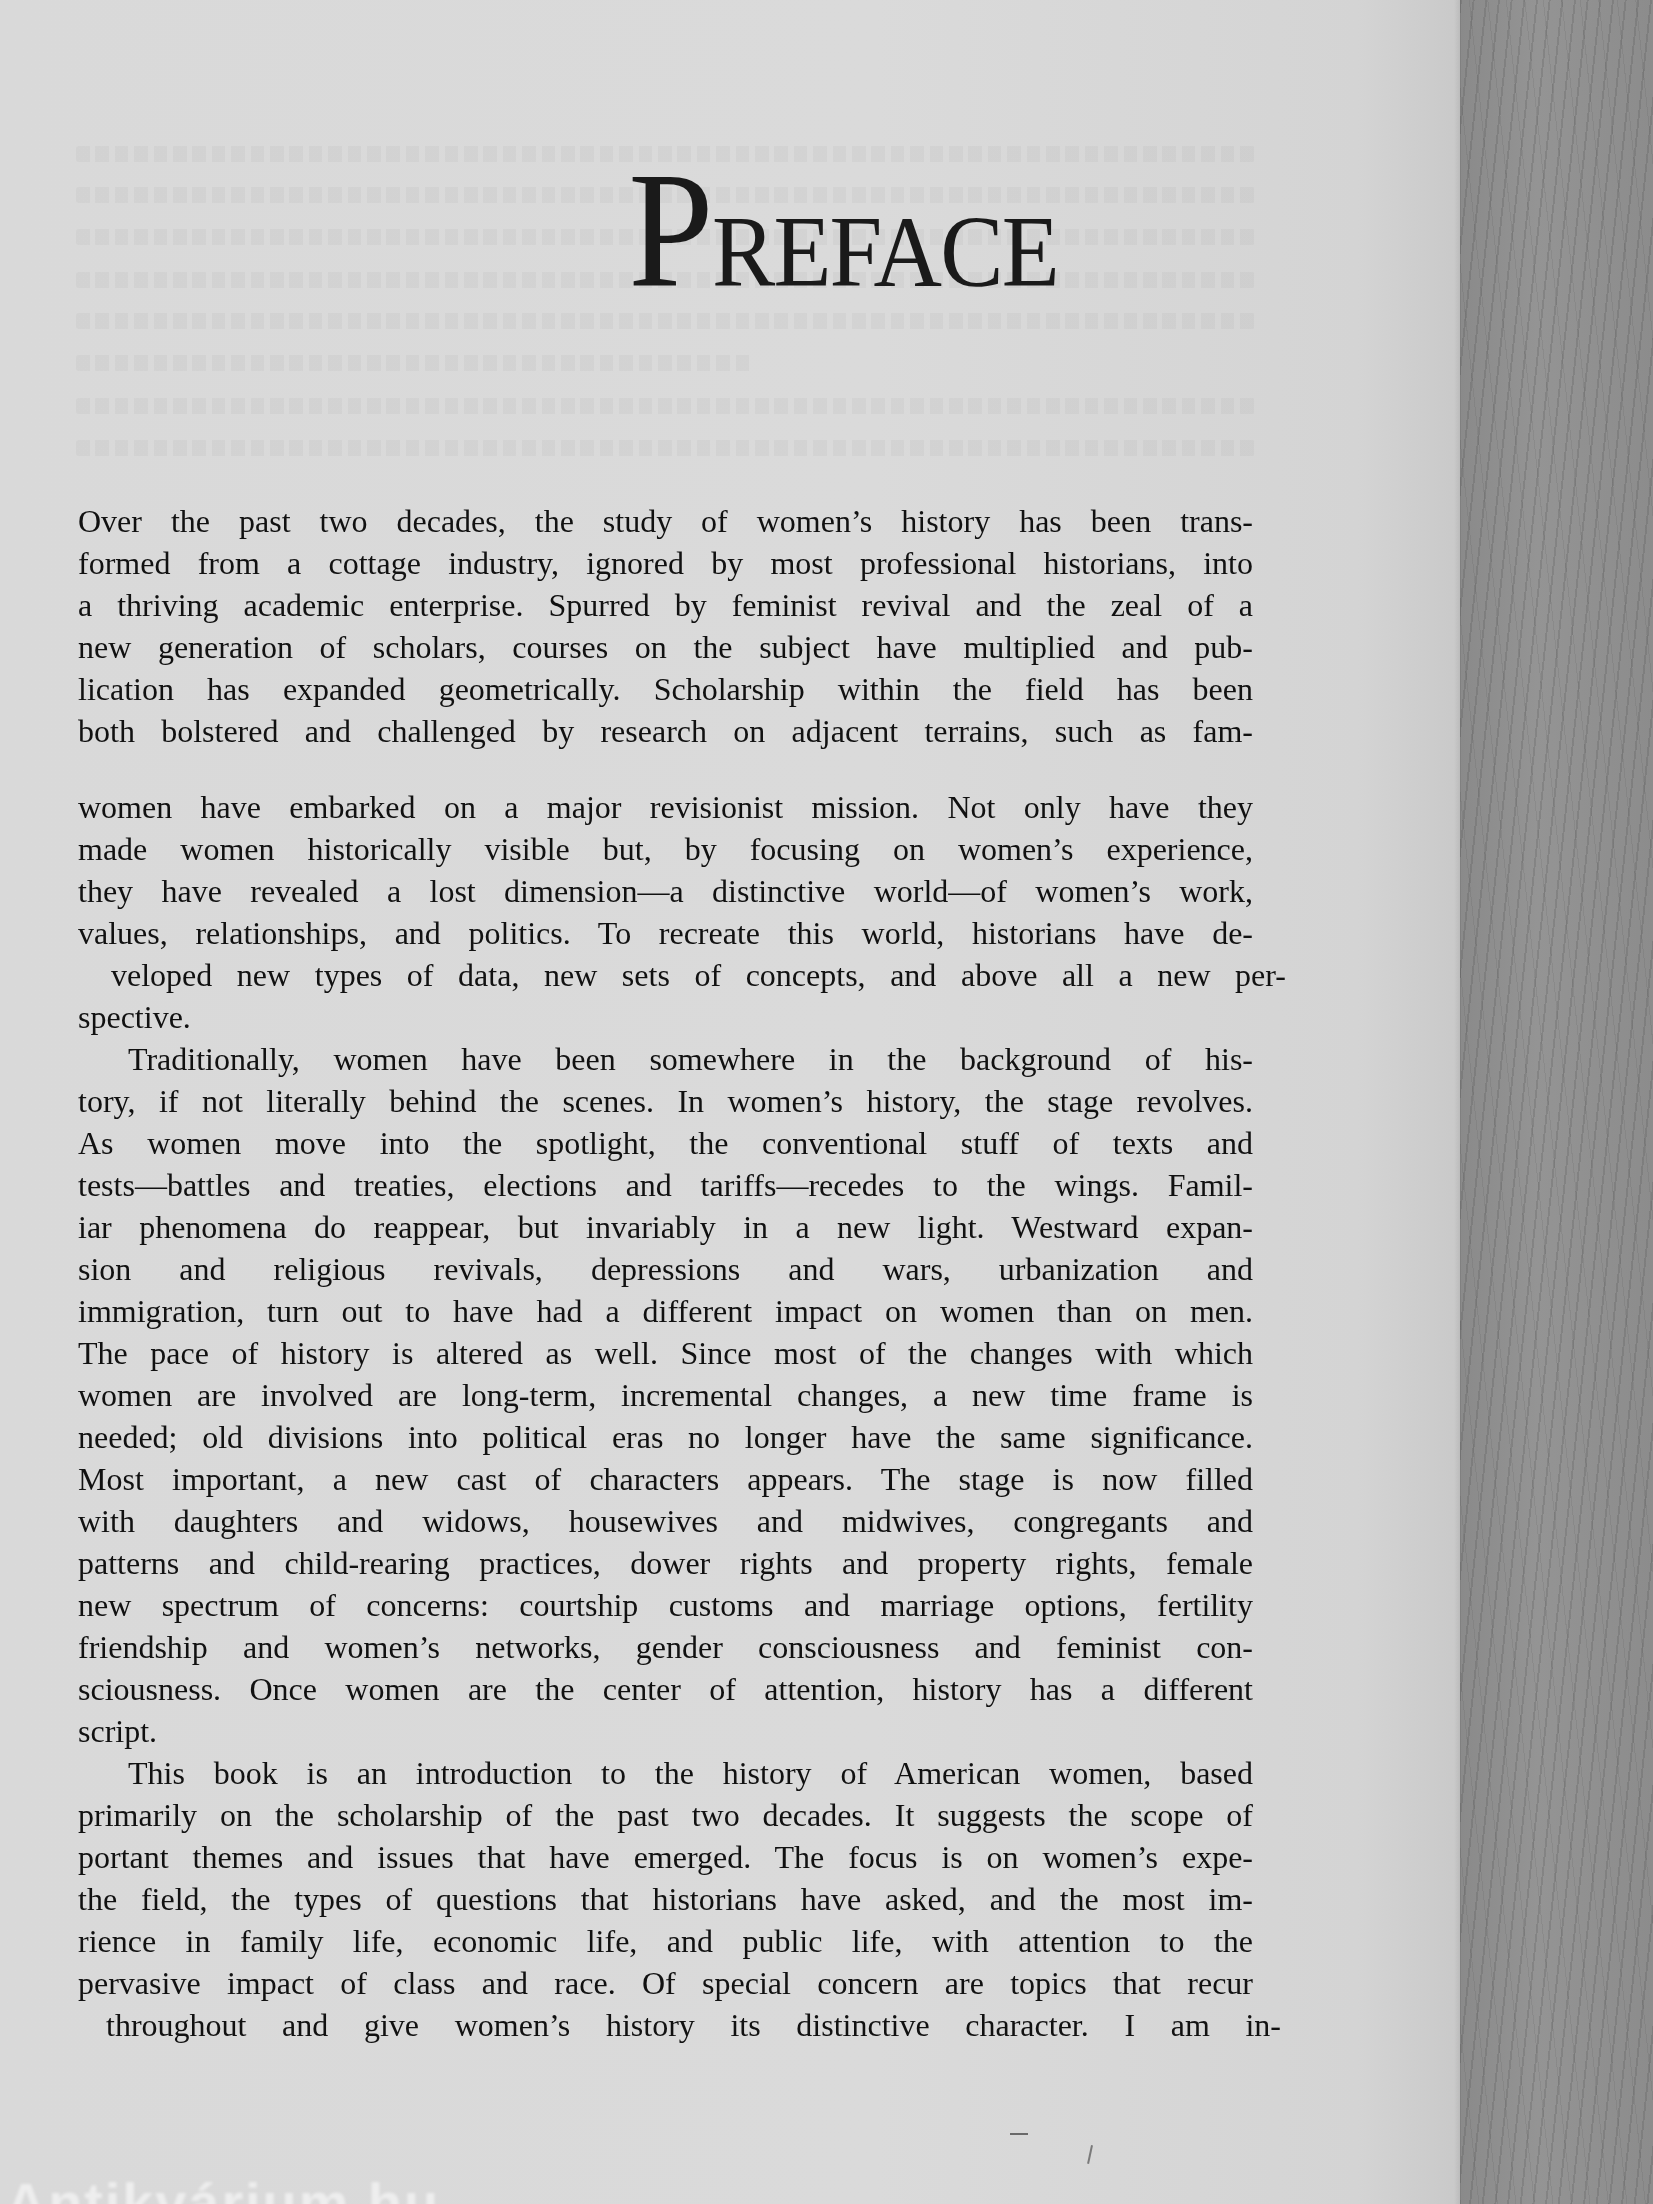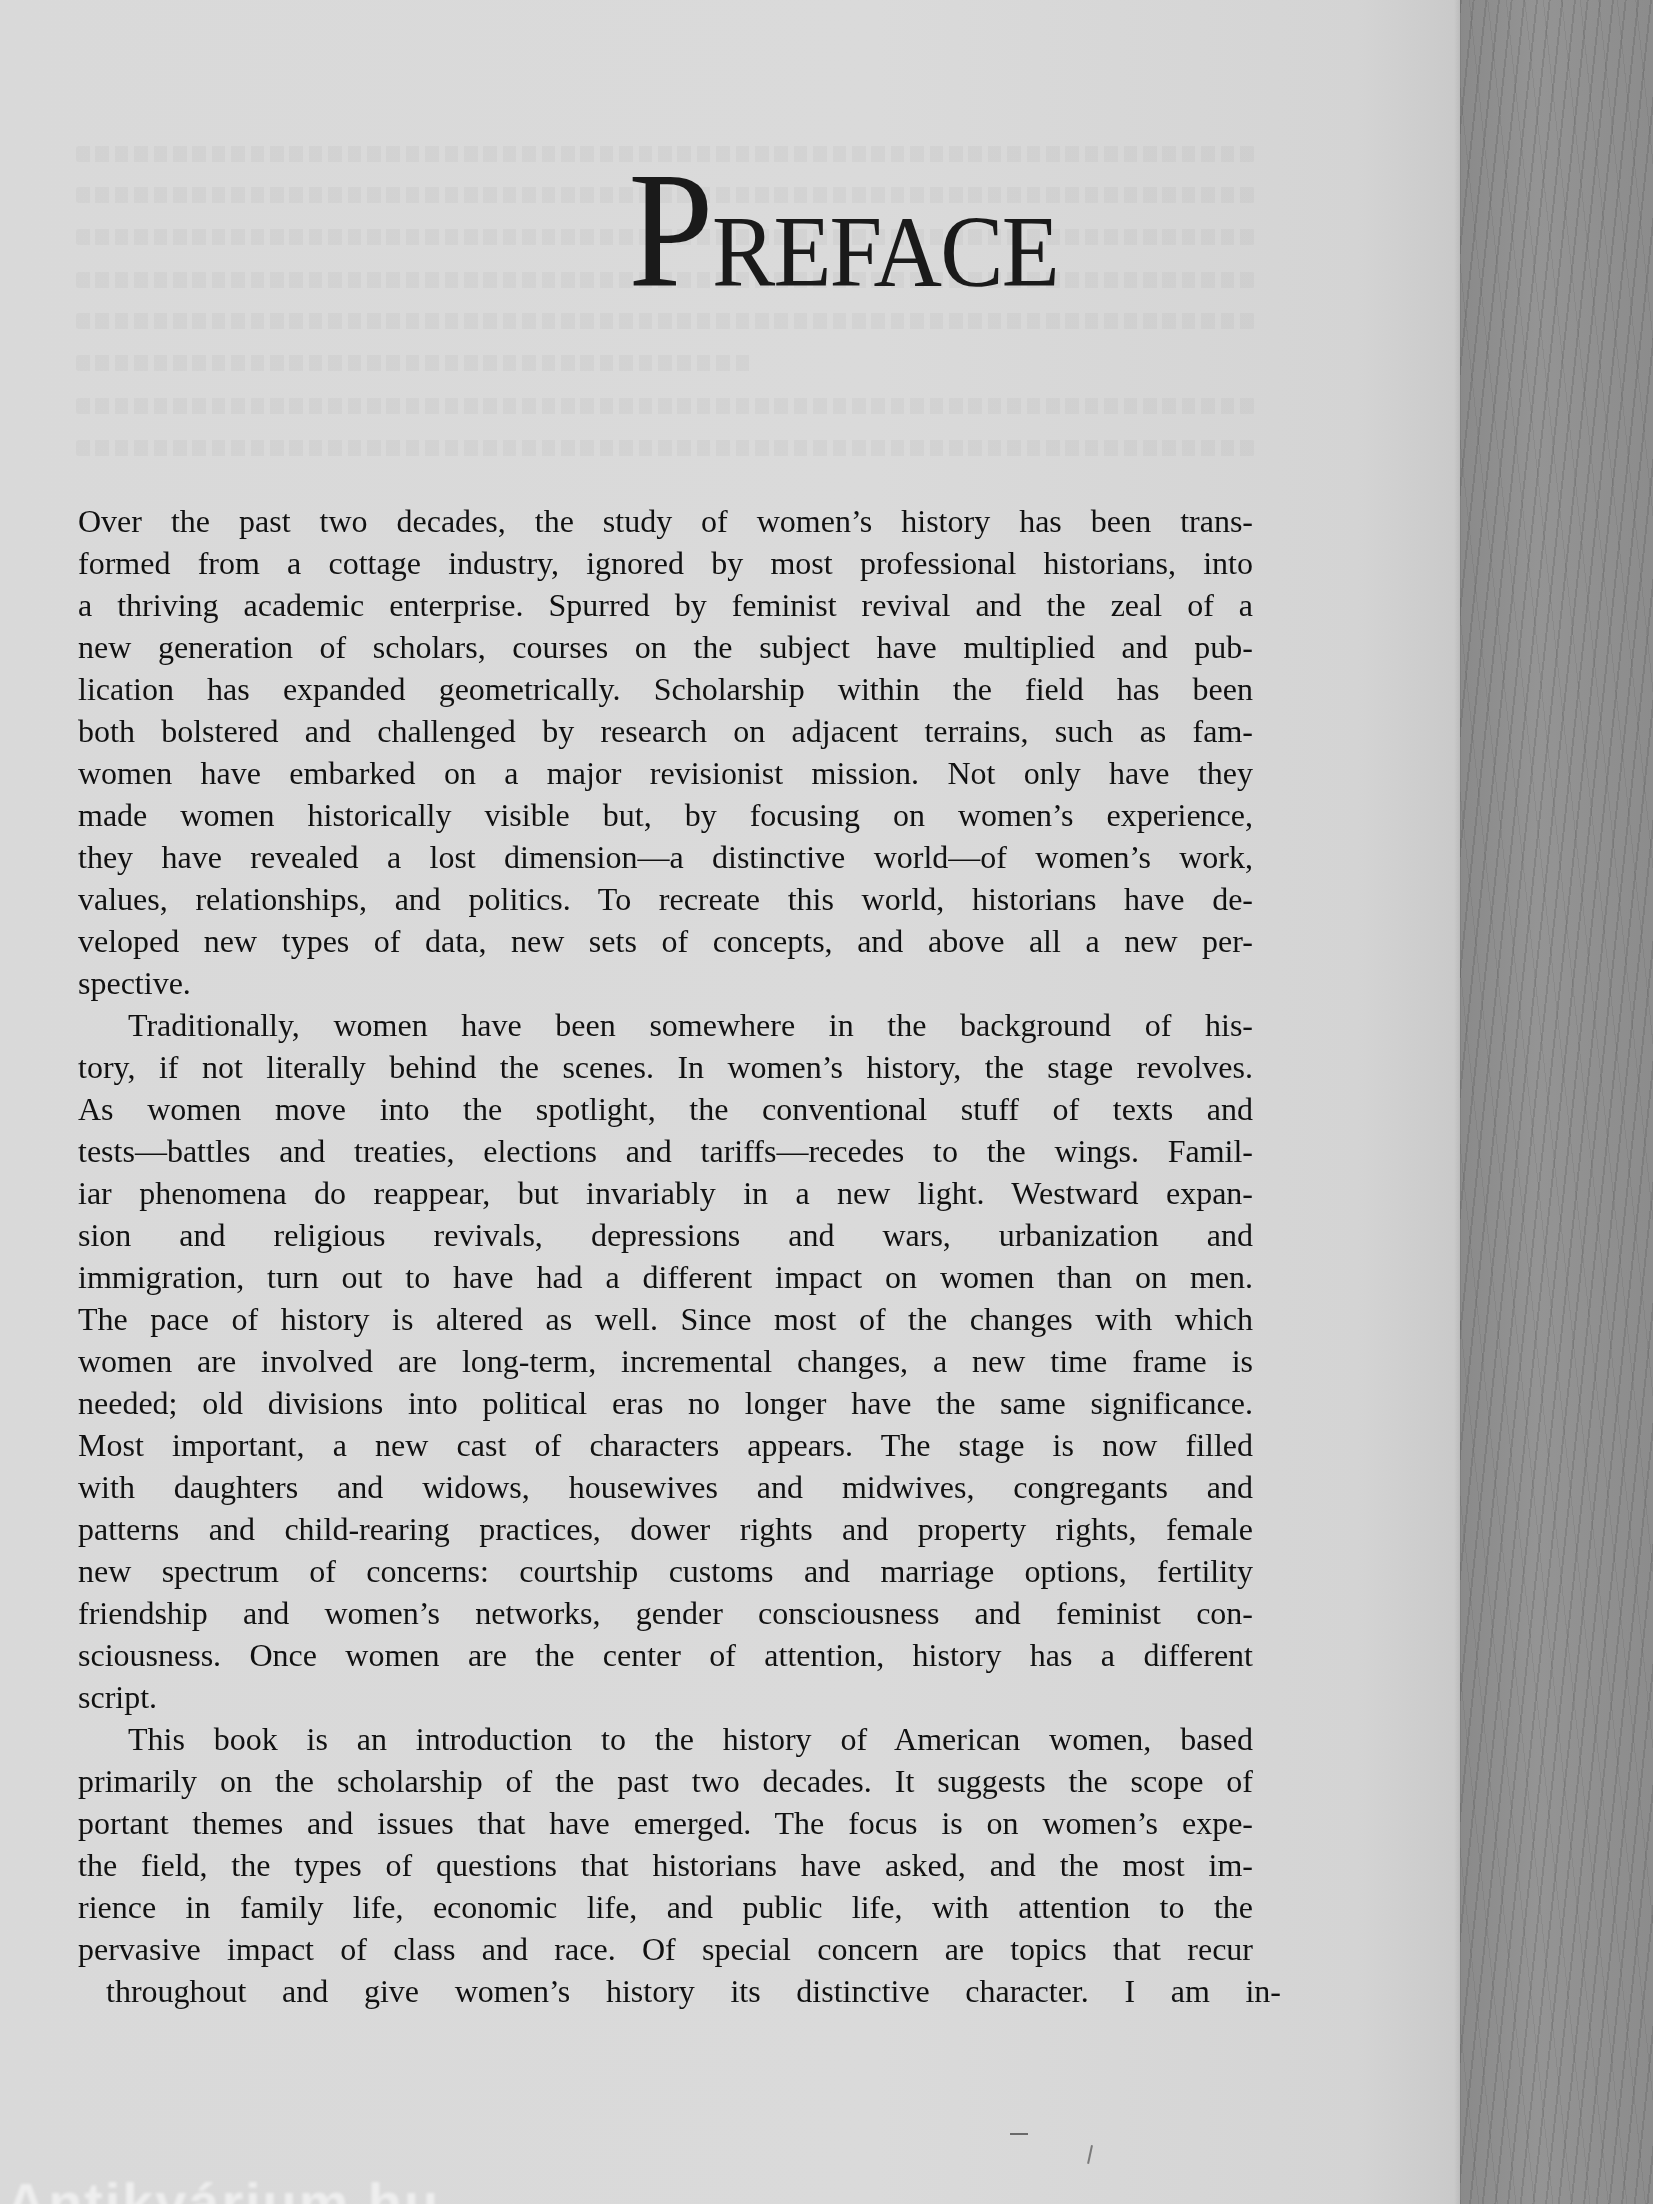--- a/index.html
+++ b/index.html
@@ -71,25 +71,25 @@
   <h1 class="title"><span class="cap">P</span><span>reface</span></h1>
 
   <div class="body-text" id="body-text">
       <p>
         <span class="ln" style="display: block; word-spacing: 20px; width: 1175px;">Over the past two decades, the study of women’s history has been trans-</span>
         <span class="ln" style="display: block; word-spacing: 18px; width: 1175px;">formed from a cottage industry, ignored by most professional historians, into</span>
         <span class="ln" style="display: block; word-spacing: 16px; width: 1175px;">a thriving academic enterprise. Spurred by feminist revival and the zeal of a</span>
         <span class="ln" style="display: block; word-spacing: 17.5px; width: 1175px;">new generation of scholars, courses on the subject have multiplied and pub-</span>
         <span class="ln" style="display: block; word-spacing: 24px; width: 1175px;">lication has expanded geometrically. Scholarship within the field has been</span>
         <span class="ln" style="display: block; word-spacing: 17px; width: 1175px;">both bolstered and challenged by research on adjacent terrains, such as fam-</span>
-        <span class="ln" style="display: block; word-spacing: 19.3px; width: 1175px;">women have embarked on a major revisionist mission. Not only have they</span>
+        <span class="ln" style="display: block; word-spacing: 19.3px; width: 1175px; margin-top: 34px;">women have embarked on a major revisionist mission. Not only have they</span>
         <span class="ln" style="display: block; word-spacing: 24px; width: 1175px;">made women historically visible but, by focusing on women’s experience,</span>
         <span class="ln" style="display: block; word-spacing: 19px; width: 1175px;">they have revealed a lost dimension—a distinctive world—of women’s work,</span>
         <span class="ln" style="display: block; word-spacing: 18.5px; width: 1175px;">values, relationships, and politics. To recreate this world, historians have de-</span>
-        <span class="ln" style="display: block; word-spacing: 15.7px; width: 1175px;">veloped new types of data, new sets of concepts, and above all a new per-</span>
+        <span class="ln" style="display: block; word-spacing: 15.7px; width: 1175px; margin-left: 33px;">veloped new types of data, new sets of concepts, and above all a new per-</span>
         <span class="ln last">spective.</span>
       </p>
       <p>
         <span class="ln" style="text-indent: 50px; display: block; word-spacing: 24px; width: 1175px;">Traditionally, women have been somewhere in the background of his-</span>
         <span class="ln" style="display: block; word-spacing: 14.4px; width: 1175px;">tory, if not literally behind the scenes. In women’s history, the stage revolves.</span>
         <span class="ln" style="display: block; word-spacing: 24.6px; width: 1175px;">As women move into the spotlight, the conventional stuff of texts and</span>
         <span class="ln" style="display: block; word-spacing: 19.4px; width: 1175px;">tests—battles and treaties, elections and tariffs—recedes to the wings. Famil-</span>
         <span class="ln" style="display: block; word-spacing: 18.3px; width: 1175px;">iar phenomena do reappear, but invariably in a new light. Westward expan-</span>
         <span class="ln" style="display: block; word-spacing: 39px; width: 1175px;">sion and religious revivals, depressions and wars, urbanization and</span>
         <span class="ln" style="display: block; word-spacing: 14px; width: 1175px;">immigration, turn out to have had a different impact on women than on men.</span>

